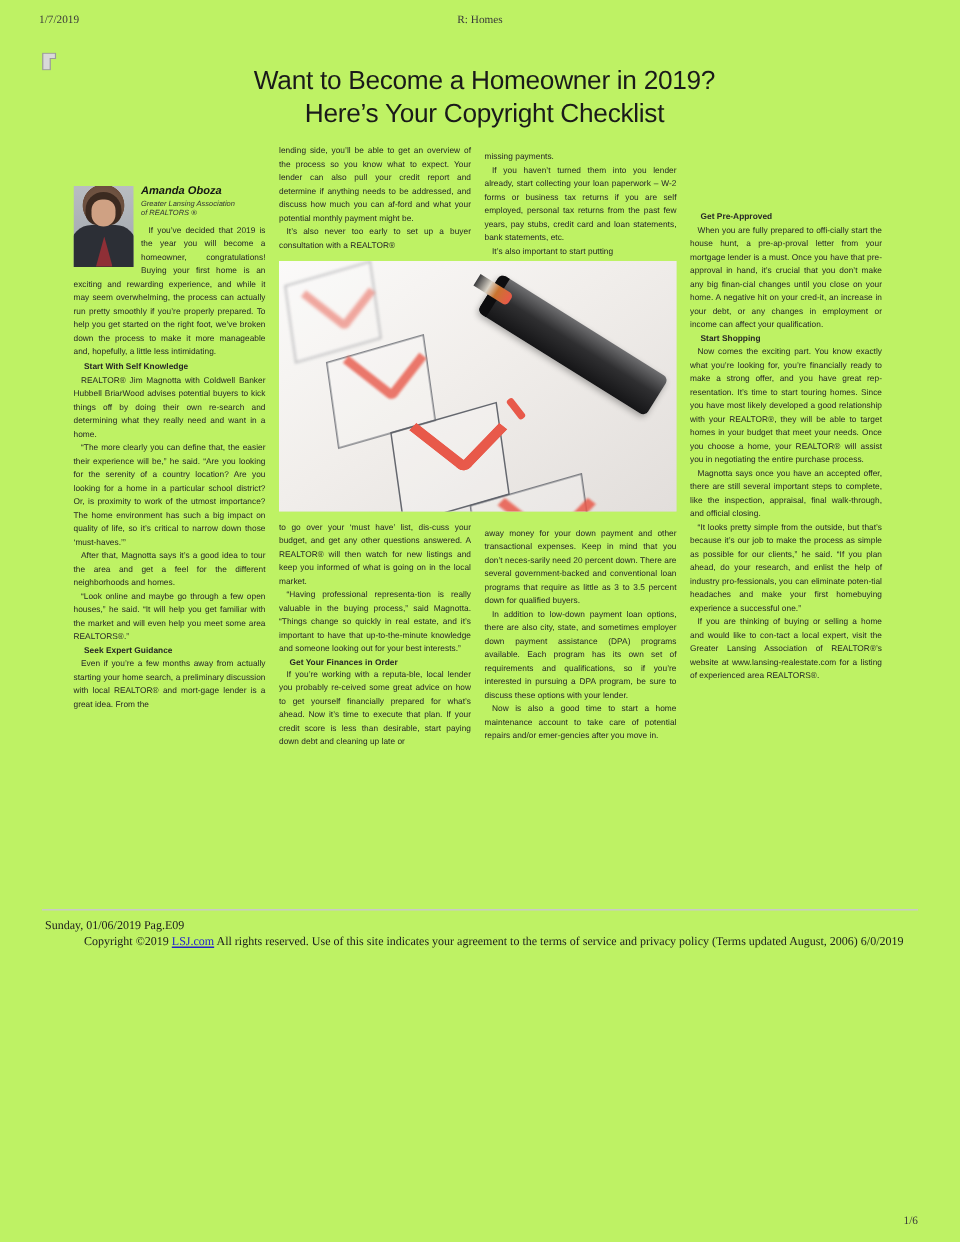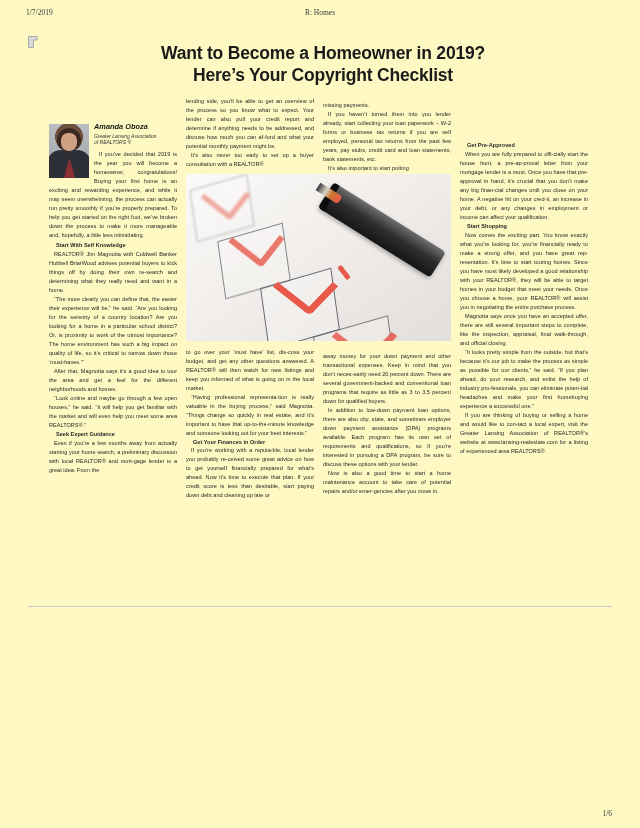--- a/index.html
+++ b/index.html
@@ -11,21 +11,21 @@
     width: 640px;
     height: 828px;
     font-family: "Liberation Sans", sans-serif;
     color: #2b2b2b;
     position: relative;
     overflow: hidden;
   }
   .page {
     position: absolute;
     inset: 0;
-    background: #fef9c3;
+    background: #bef264;
     padding-left: 20px;
   }
 
   
   .print-header {
     position: absolute;
     top: 8px;
     left: 26px;
     right: 26px;
     height: 12px;
@@ -50,21 +50,21 @@
 
   
   .article {
     position: absolute;
     left: 49px;
     top: 42px;
     width: 548px;
   }
   .headline {
     text-align: center;
-    font-weight: bold;
+    font-weight: normal;
     font-size: 17.5px;
     line-height: 1.28;
     letter-spacing: -0.2px;
     color: #1a1a1a;
     margin: 0 0 10px 0;
     font-family: "Liberation Sans", sans-serif;
   }
   .headline .line2 { display: block; }
 
   .columns {
@@ -342,17 +342,19 @@
         <p class="indent">Magnotta says once you have an accepted offer, there are still several important steps to complete, like the inspection, appraisal, final walk-through, and official closing.</p>
         <p class="indent">“It looks pretty simple from the outside, but that’s because it’s our job to make the process as simple as possible for our clients,” he said. “If you plan ahead, do your research, and enlist the help of industry pro-fessionals, you can eliminate poten-tial headaches and make your first homebuying experience a successful one.”</p>
         <p class="indent">If you are thinking of buying or selling a home and would like to con-tact a local expert, visit the Greater Lansing Association of REALTOR®’s website at www.lansing-realestate.com for a listing of experienced area REALTORS®.</p>
       </div>
 
     </div>
   </div>
 
   <div class="footer-rule"></div>
   <div class="foot">
+    <p class="line1">Sunday, 01/06/2019  Pag.E09</p>
+    <p class="line2"><span>Copyright ©2019 </span><a href="#">LSJ.com</a><span> All rights reserved. Use of this site indicates your agreement to the terms of service and privacy policy (Terms updated August, 2006) 6/0/2019</span></p>
   </div>
 
   <div class="page-num">1/6</div>
 
 </div>
 
 </body></html>

